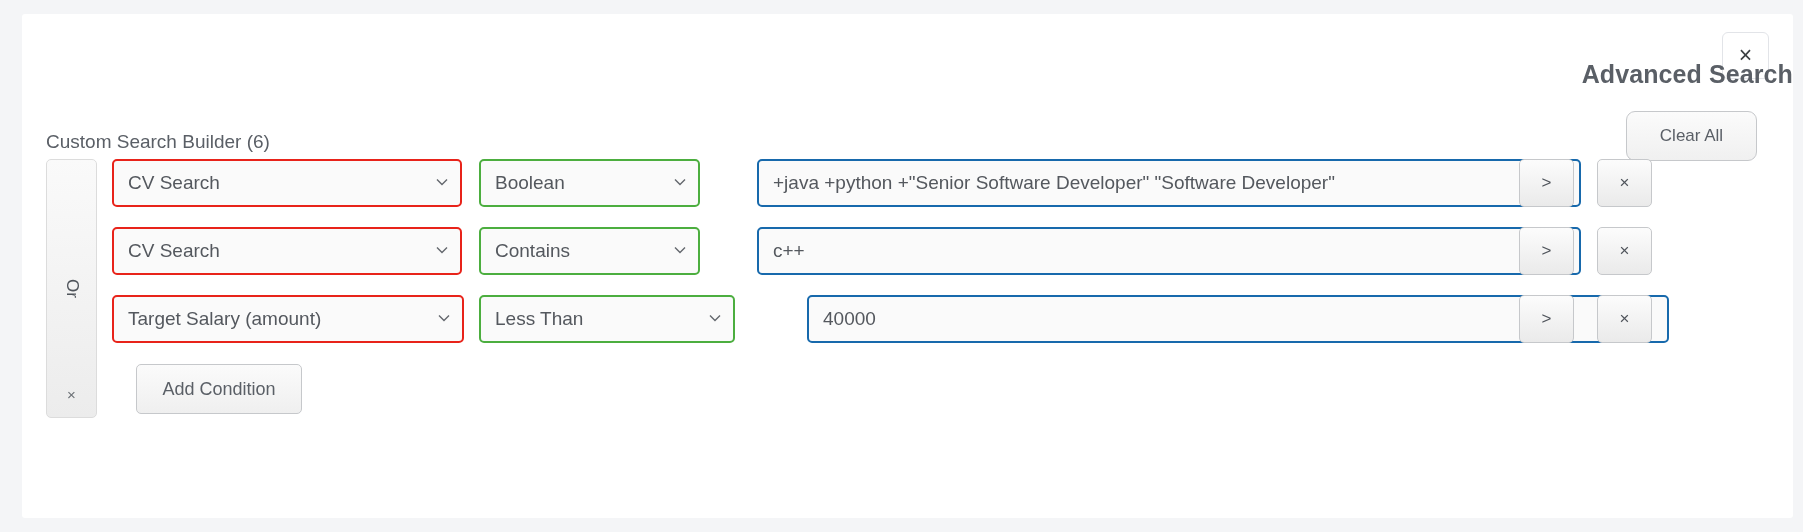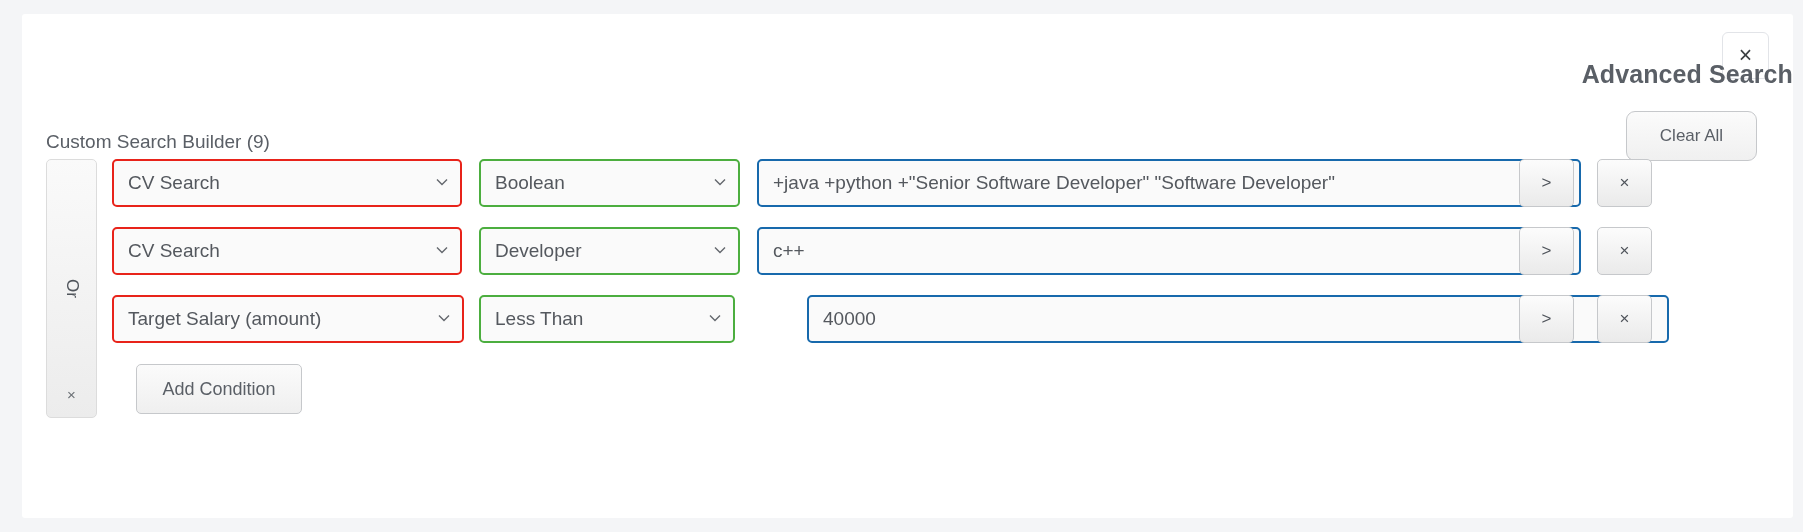--- a/index.html
+++ b/index.html
@@ -130,21 +130,21 @@
   }
   .select-ctrl .caret svg { display: block; }
 
   .field-sel { border: 2px solid #e8231a; }
   .op-sel    { border: 2px solid #4cae3f; }
   .val-input { border: 2px solid #1769ac; }
 
   
   .g-field-a { left: 0px;   width: 350px; }
   .g-op-a    { left = 0; }
-  .g-op-a    { left: 367px; width: 261px; }
+  .g-op-a    { left: 367px; width: 221px; }
   .g-val-a   { left: 645px; width: 824px; }
 
   
   .g-field-b { left: 0px;   width: 352px; }
   .g-op-b    { left: 367px; width: 256px; }
   .g-val-b   { left: 695px; width: 862px; }
 
   
   .mini-btn {
     position: absolute;
@@ -186,21 +186,21 @@
 <body>
 
 <div id="modal">
 
   <button id="close-btn">×</button>
 
   <div id="title">Advanced Search</div>
 
   <button id="clear-all">Clear All</button>
 
-  <div id="builder-label">Custom Search Builder (9)</div>
+  <div id="builder-label">Custom Search Builder (6)</div>
 
   <div id="or-rail">
     <div id="or-rail-label">Or</div>
     <div id="or-rail-remove">×</div>
   </div>
 
   <div class="cond-row" id="row-0">
     <div class="ctrl select-ctrl field-sel g-field-a">
       <span>CV Search</span>
       <span class="caret">
@@ -223,21 +223,21 @@
   <div class="cond-row" id="row-1">
     <div class="ctrl select-ctrl field-sel g-field-a">
       <span>CV Search</span>
       <span class="caret">
         <svg viewBox="0 0 12 12" width="12" height="12">
             <path d="M1 3.5 L6 8.5 L11 3.5" fill="none" stroke="#63676d" stroke-width="1.4"></path>
           </svg>
       </span>
     </div>
     <div class="ctrl select-ctrl op-sel g-op-a">
-      <span>Developer</span>
+      <span>Contains</span>
       <span class="caret">
         <svg viewBox="0 0 12 12" width="12" height="12">
             <path d="M1 3.5 L6 8.5 L11 3.5" fill="none" stroke="#63676d" stroke-width="1.4"></path>
           </svg>
       </span>
     </div>
     <input class="ctrl val-input g-val-a" type="text" value="c++" style="">
   </div>
 
   <div class="cond-row" id="row-2">

